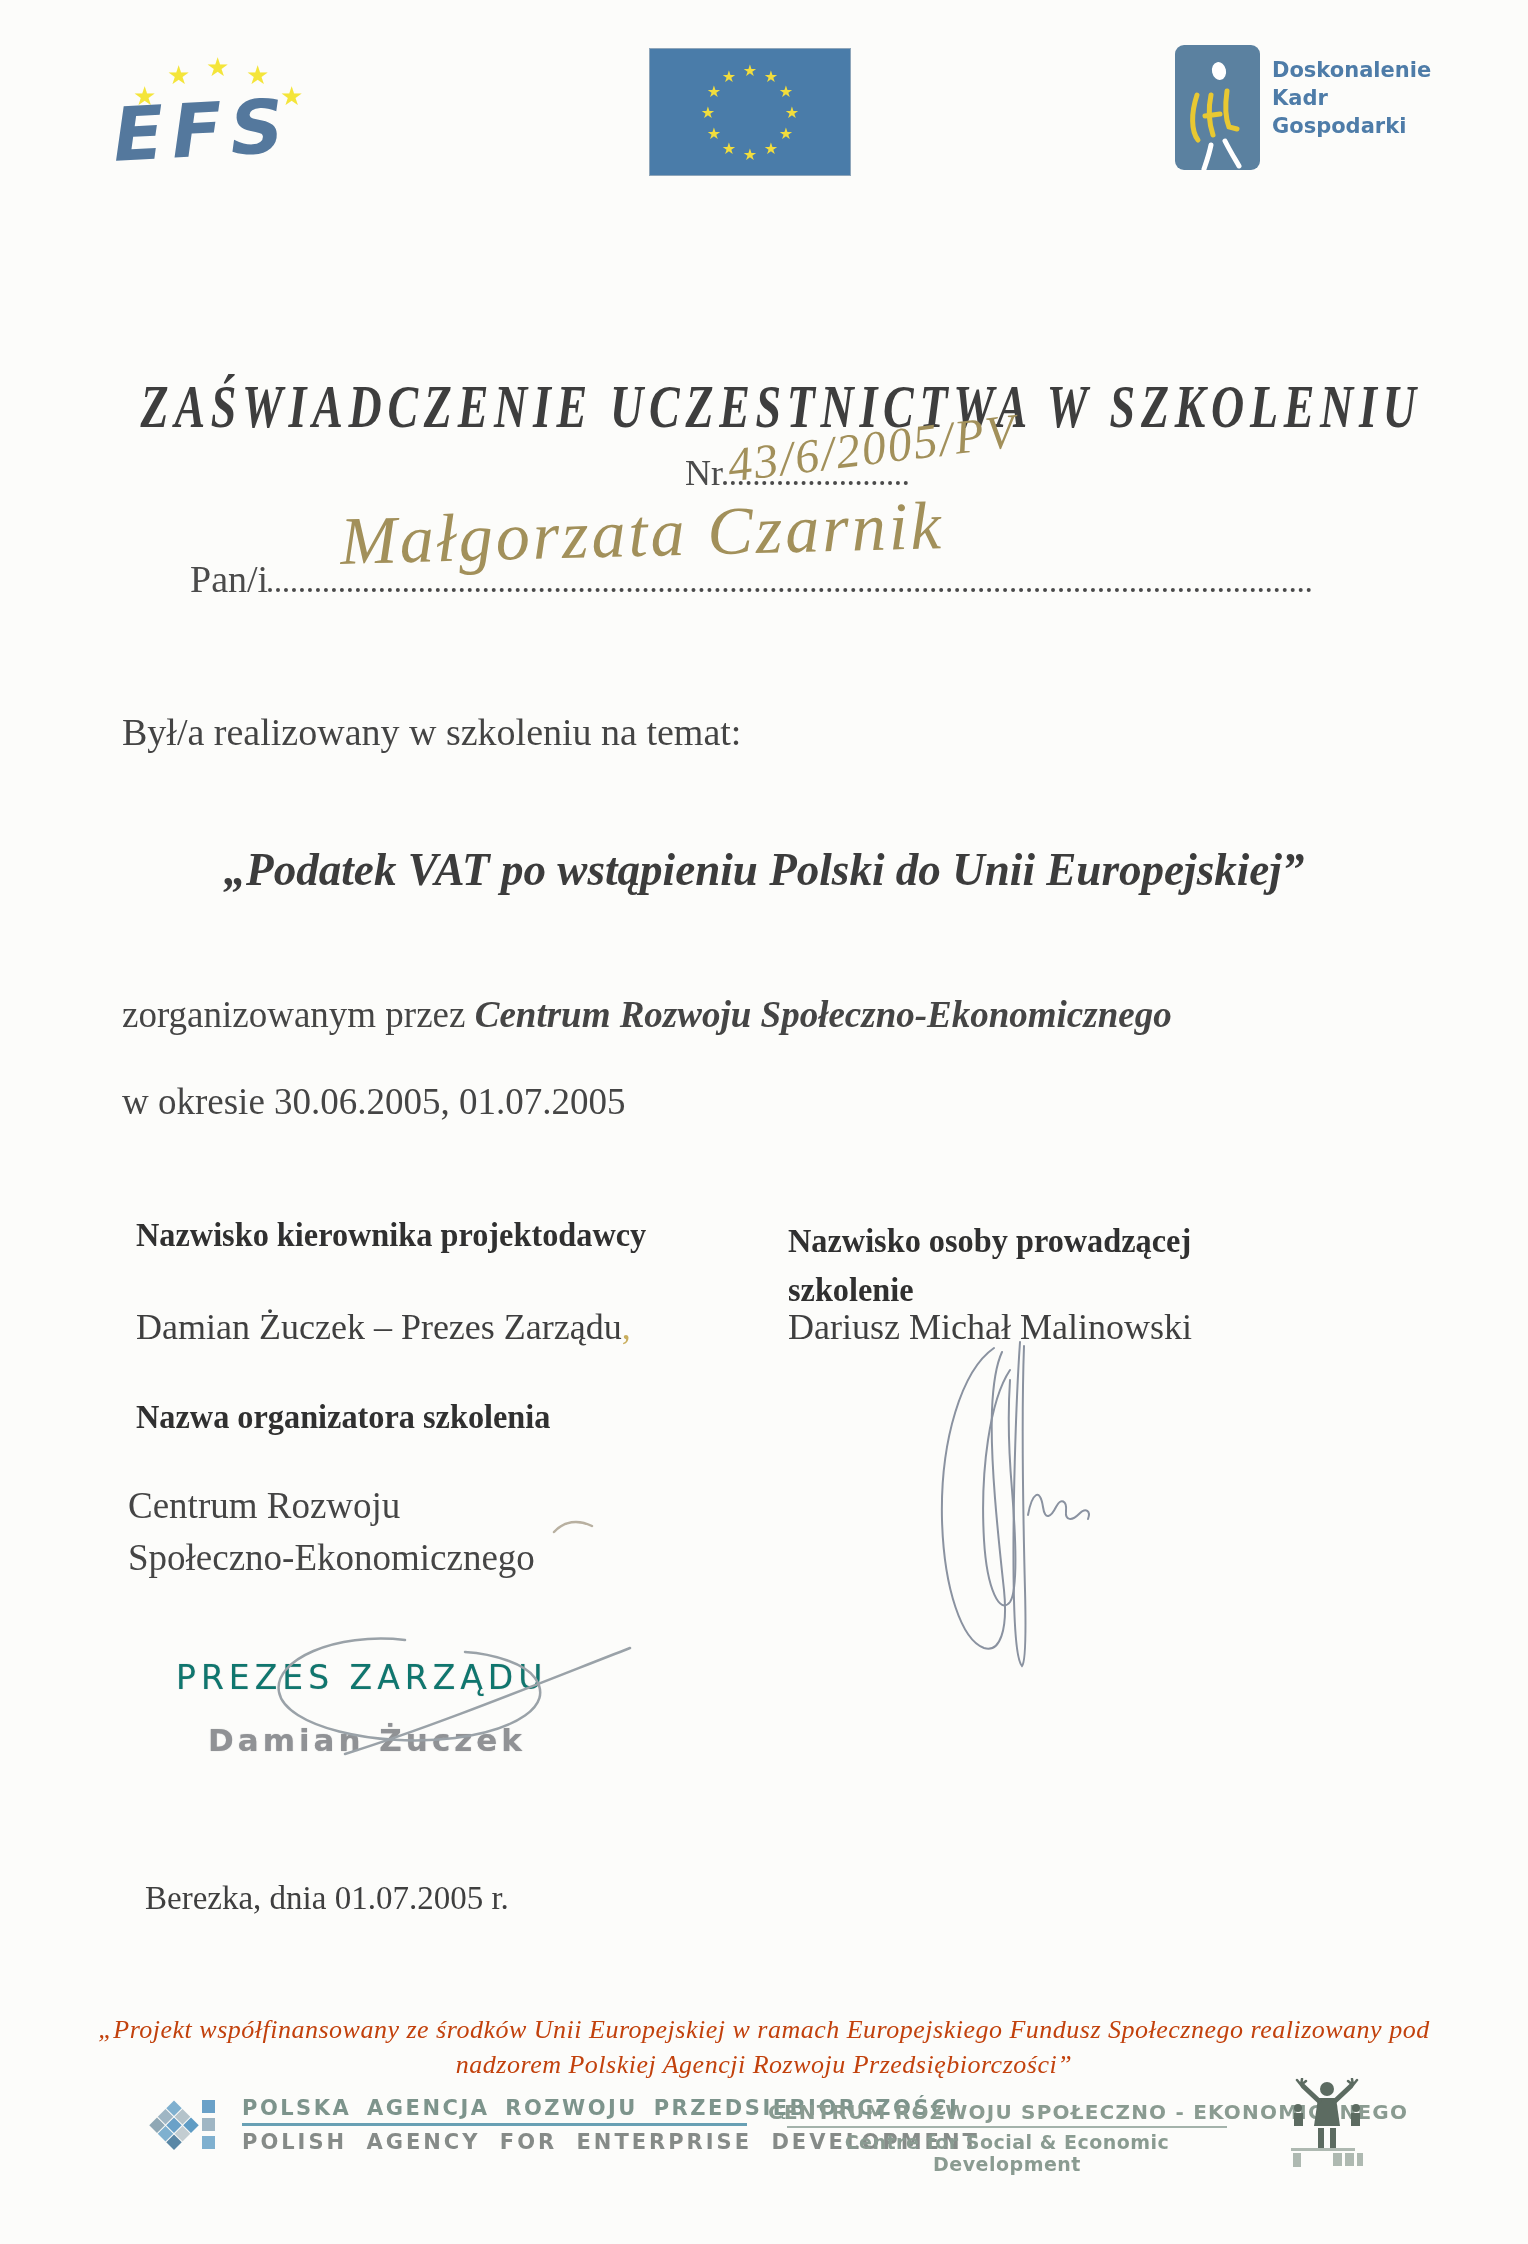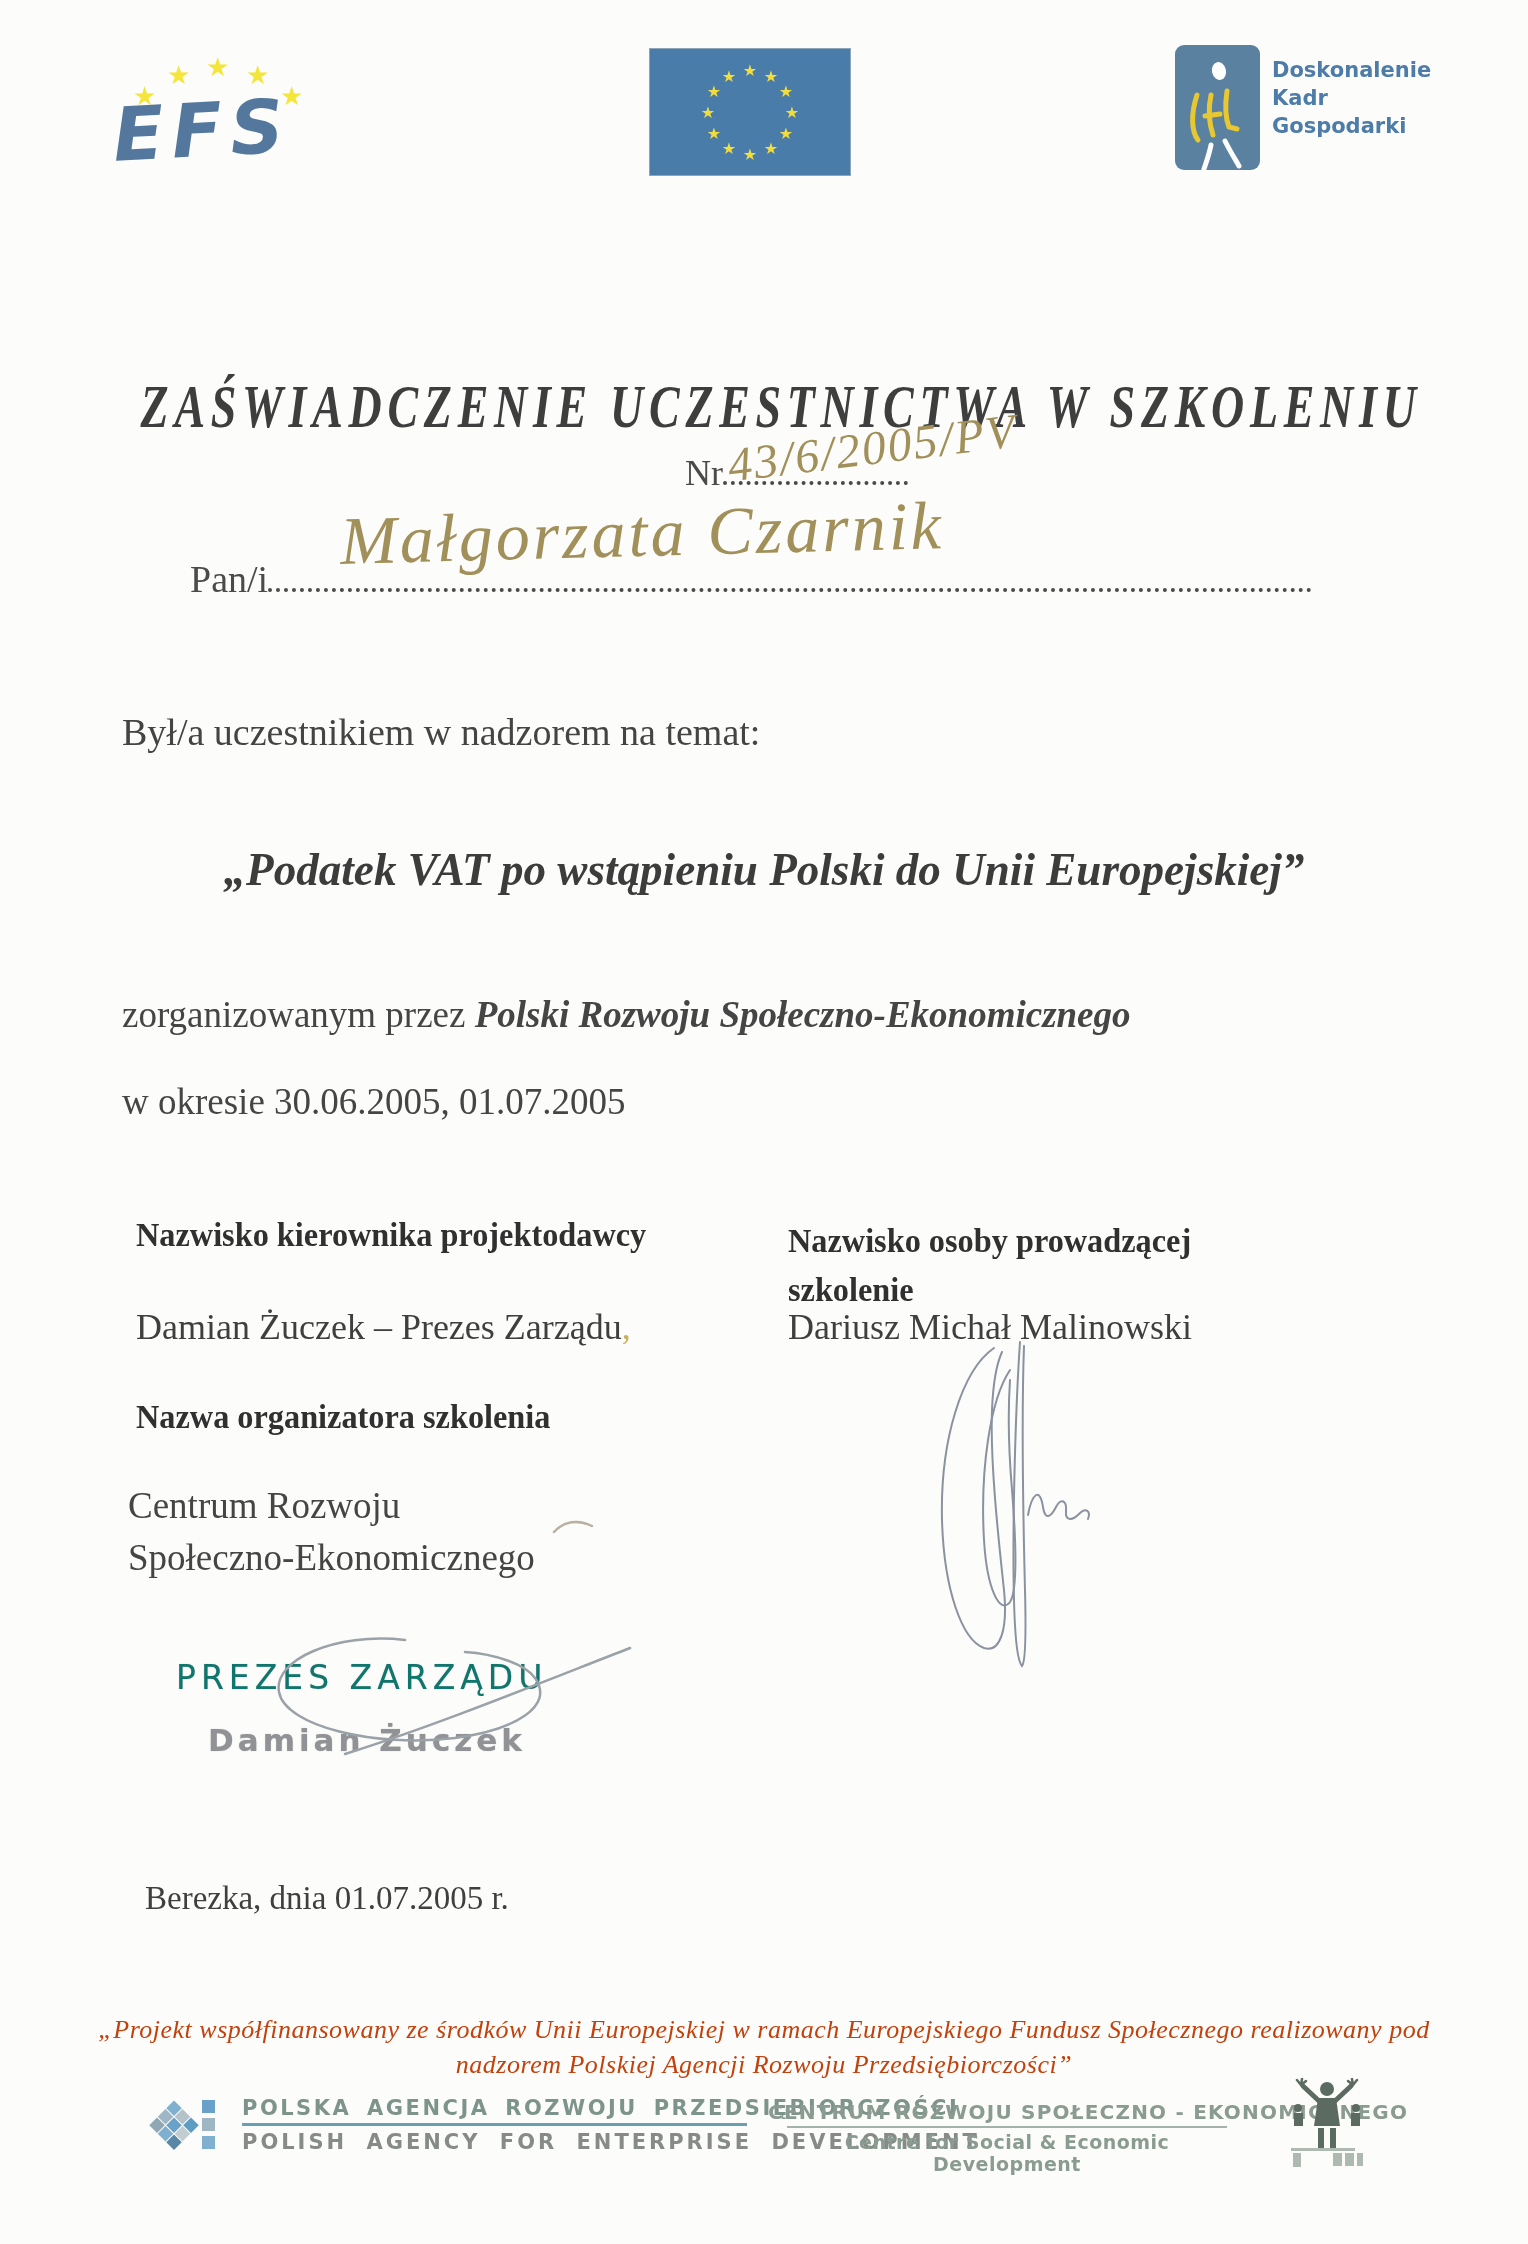--- a/index.html
+++ b/index.html
@@ -135,28 +135,28 @@
   <span class="nr-label">Nr</span><span class="dots nr-dots"></span>
   <span class="nr-hand">43/6/2005/PV</span>
 </div>
 
 <div class="abs pani-row">
   <span class="pani-label">Pan/i</span>
   <span class="dots pani-dots"></span>
   <span class="pani-hand">Małgorzata Czarnik</span>
 </div>
 
-<div class="abs bodytext intro">Był/a uczestnikiem w nadzorem na temat:</div>
+<div class="abs bodytext intro">Był/a realizowany w szkoleniu na temat:</div>
 
 <div class="abs topic-wrap">
   <span class="topic">„Podatek VAT po wstąpieniu Polski do Unii Europejskiej”</span>
 </div>
 
 <div class="abs organized">
-  <span>zorganizowanym przez </span><span class="organizer-bold">Polski Rozwoju Społeczno-Ekonomicznego</span>
+  <span>zorganizowanym przez </span><span class="organizer-bold">Centrum Rozwoju Społeczno-Ekonomicznego</span>
 </div>
 
 <div class="abs period">w okresie 30.06.2005, 01.07.2005</div>
 
 <div class="abs colheader left-header">Nazwisko kierownika projektodawcy</div>
 <div class="abs colheader right-header">Nazwisko osoby prowadzącej szkolenie</div>
 
 <div class="abs colvalue left-value">
   <span>Damian Żuczek – Prezes Zarządu</span><span class="gold-mark">,</span>
 </div>

